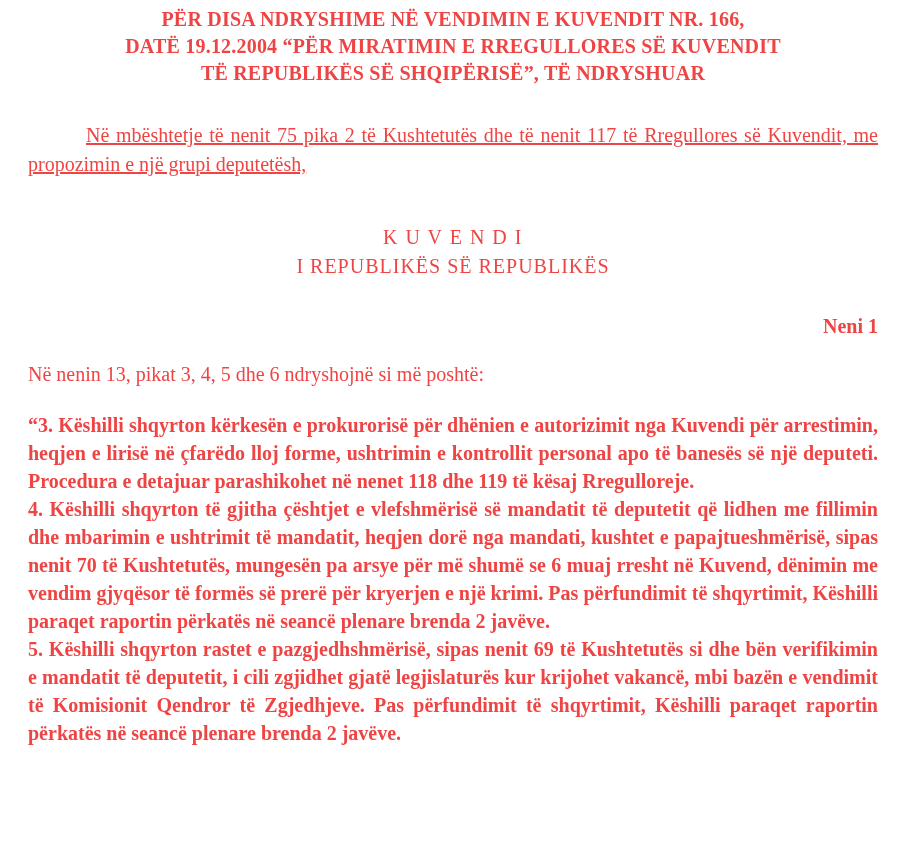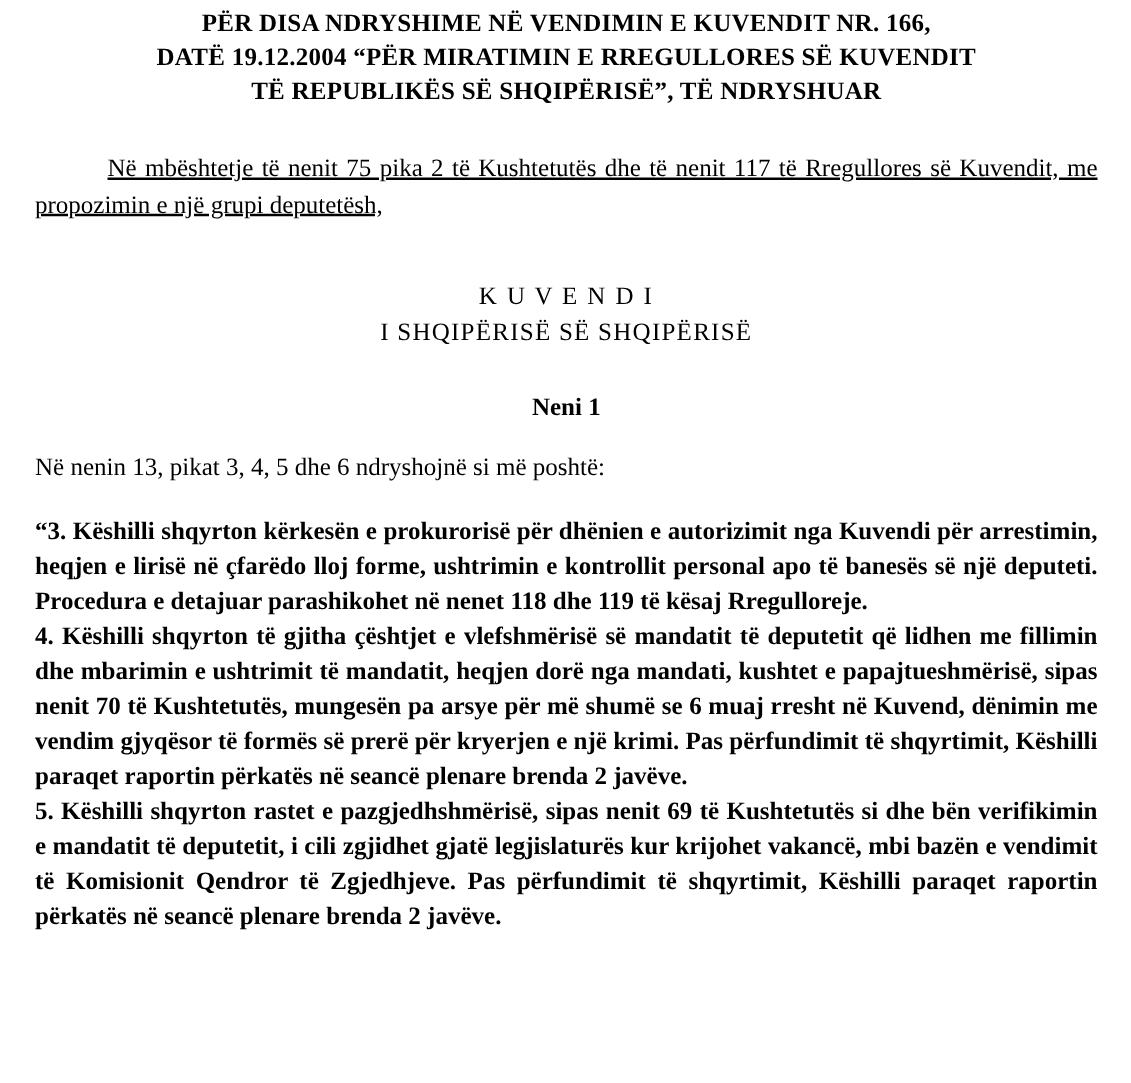--- a/index.html
+++ b/index.html
@@ -7,21 +7,21 @@
     padding: 0;
     background: #ffffff;
   }
   .page {
     position: relative;
     width: 905px;
     height: 866px;
     box-sizing: border-box;
     padding: 6px 27px 0 28px;
     background: #ffffff;
-    color: #000000;
+    color: #ef4444;
     font-family: "Liberation Serif", "DejaVu Serif", serif;
     font-size: 20px;
     overflow: hidden;
   }
   .title {
     text-align: center;
     font-weight: bold;
     font-size: 20px;
     line-height: 27px;
     letter-spacing: 0.2px;
@@ -46,21 +46,21 @@
   }
   .intro {
     margin: 26px 0 0 0;
     text-align: justify;
     text-indent: 58px;
     line-height: 29px;
     word-spacing: 2px;
   }
   .neni {
     margin: 32px 0 16px 0;
-    text-align: center;
+    text-align: right;
     font-weight: bold;
     font-size: 20px;
     line-height: 27px;
   }
   .lead {
     margin: 20px 0 0 0;
     line-height: 29px;
   }
   .points {
     margin-top: 22px;
@@ -80,21 +80,21 @@
   <div class="title">
     <div>PËR DISA NDRYSHIME NË VENDIMIN E KUVENDIT NR. 166,</div>
     <div>DATË 19.12.2004 “PËR MIRATIMIN E RREGULLORES SË KUVENDIT</div>
     <div>TË REPUBLIKËS SË SHQIPËRISË”, TË NDRYSHUAR</div>
   </div>
 
   <p class="preamble">Në mbështetje të nenit 75 pika 2 të Kushtetutës dhe të nenit 117 të Rregullores së Kuvendit, me propozimin e një grupi deputetësh,</p>
 
   <div class="decree">
     <div class="spread">K U V E N D I</div>
-    <div class="slight">I SHQIPËRISË SË SHQIPËRISË</div>
+    <div class="slight">I REPUBLIKËS SË REPUBLIKËS</div>
   </div>
 
 
   <h2 class="neni">Neni 1</h2>
 
   <p class="lead">Në nenin 13, pikat 3, 4, 5 dhe 6 ndryshojnë si më poshtë:</p>
 
   <div class="points">
     <p>“3. Këshilli shqyrton kërkesën e prokurorisë për dhënien e autorizimit nga Kuvendi për arrestimin, heqjen e lirisë në çfarëdo lloj forme, ushtrimin e kontrollit personal apo të banesës së një deputeti. Procedura e detajuar parashikohet në nenet 118 dhe 119 të kësaj Rregulloreje.</p>
     <p>4. Këshilli shqyrton të gjitha çështjet e vlefshmërisë së mandatit të deputetit që lidhen me fillimin dhe mbarimin e ushtrimit të mandatit, heqjen dorë nga mandati, kushtet e papajtueshmërisë, sipas nenit 70 të Kushtetutës, mungesën pa arsye për më shumë se 6 muaj rresht në Kuvend, dënimin me vendim gjyqësor të formës së prerë për kryerjen e një krimi. Pas përfundimit të shqyrtimit, Këshilli paraqet raportin përkatës në seancë plenare brenda 2 javëve.</p>

